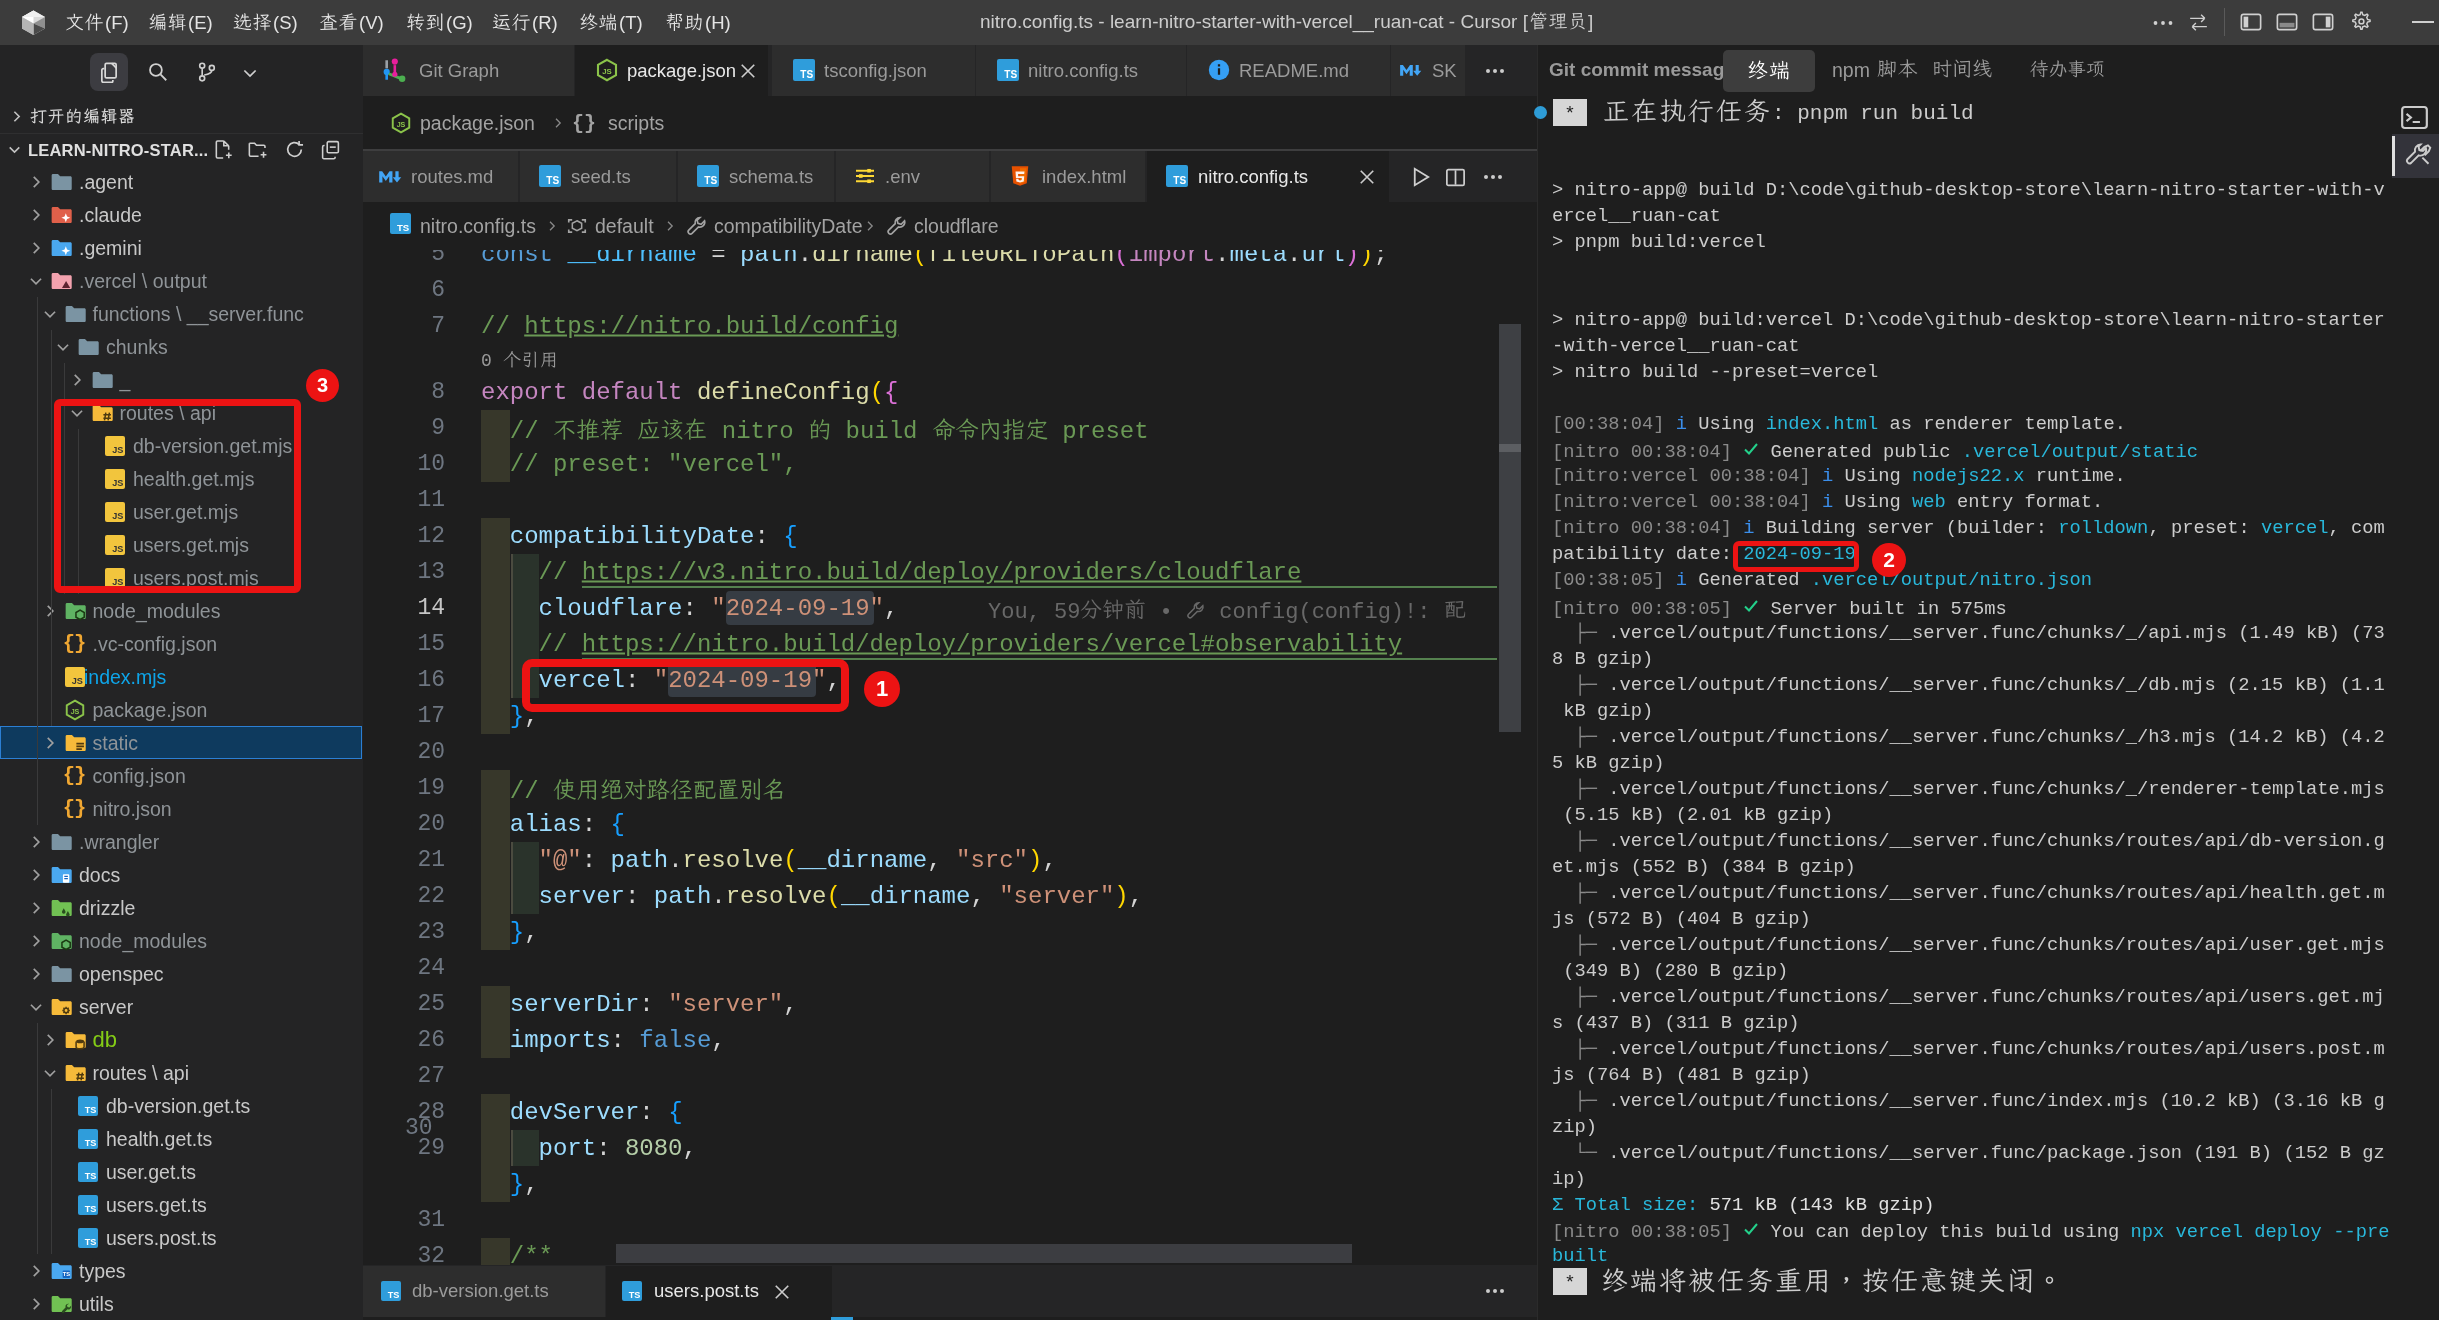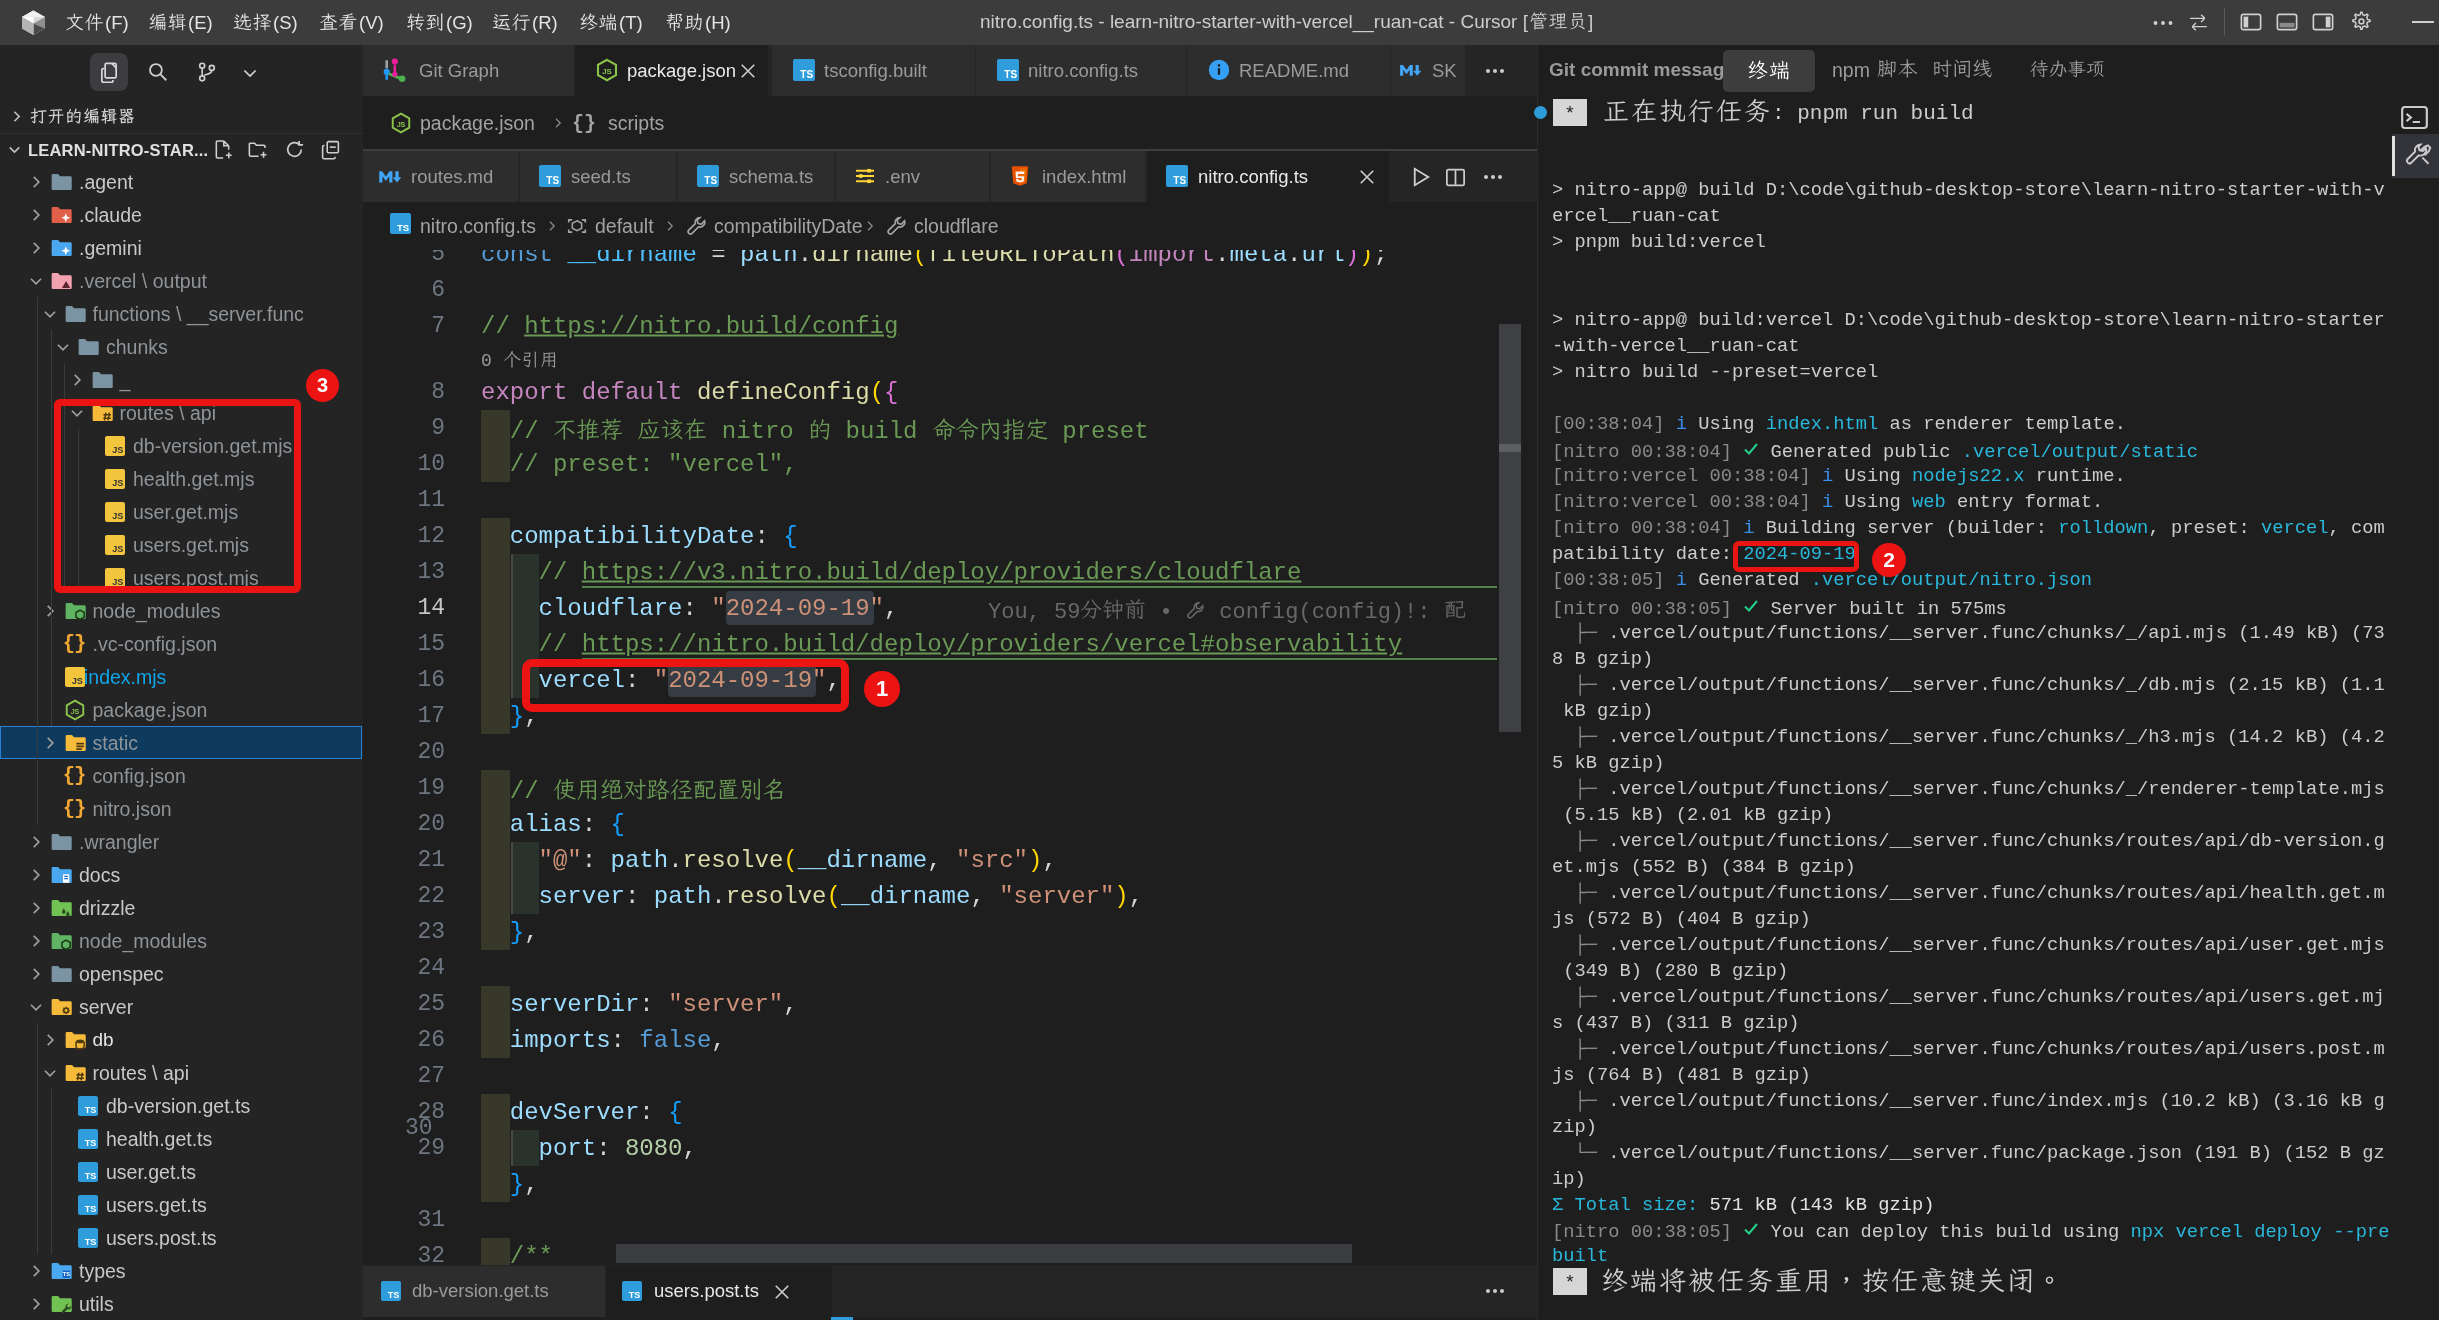--- a/index.html
+++ b/index.html
@@ -302,21 +302,21 @@
   </svg>
 <div style="position:absolute;left:79.0px;top:1006.5px;transform:translateY(-50%);font-family:'Liberation Sans',sans-serif;font-size:19.5px;color:#c8c8c8;font-weight:400;letter-spacing:0;white-space:pre;">server</div>
 <svg style="position:absolute;left:40.5px;top:1030.5px" width="18" height="18" viewBox="0 0 16 16" fill="none">
     <path d="M6 3.5 10.5 8 6 12.5" stroke="#a0a0a0" stroke-width="1.5"></path>
   </svg>
 <svg style="position:absolute;left:63.5px;top:1028.5px" width="22" height="22" viewBox="0 0 16 16" fill="none">
     <path d="M1.2 3.2c0-.6.4-1 1-1h3.6l1.6 1.7h7.4c.6 0 1 .4 1 1v8c0 .6-.4 1-1 1H2.2c-.6 0-1-.4-1-1z" fill="#f6ba3a"></path>
     <ellipse cx="11.7" cy="9" rx="2.9" ry="1.3" fill="#4e3a10"></ellipse>
     <path d="M8.8 9v4c0 .7 1.3 1.3 2.9 1.3s2.9-.6 2.9-1.3V9" stroke="#4e3a10" stroke-width="1.1" fill="none"></path>
   </svg>
-<div style="position:absolute;left:92.5px;top:1039.5px;transform:translateY(-50%);font-family:'Liberation Sans',sans-serif;font-size:19px;color:#e5e5e5;font-weight:400;letter-spacing:0;white-space:pre;">db</div>
+<div style="position:absolute;left:92.5px;top:1039.5px;transform:translateY(-50%);font-family:'Liberation Sans',sans-serif;font-size:22px;color:#84cc16;font-weight:400;letter-spacing:0;white-space:pre;">db</div>
 <svg style="position:absolute;left:40.5px;top:1063.5px" width="18" height="18" viewBox="0 0 16 16" fill="none">
     <path d="M3.5 6 8 10.5 12.5 6" stroke="#a0a0a0" stroke-width="1.5"></path>
   </svg>
 <svg style="position:absolute;left:63.5px;top:1061.5px" width="22" height="22" viewBox="0 0 16 16" fill="none">
     <path d="M1.2 3.2c0-.6.4-1 1-1h3.6l1.6 1.7h7.4c.6 0 1 .4 1 1v8c0 .6-.4 1-1 1H2.2c-.6 0-1-.4-1-1z" fill="#f6ba3a"></path>
     <path d="M9 9.2h5.5M9 11.8h5.5M10.8 7.8l-1 5.6M13.4 7.8l-1 5.6" stroke="#4e3a10" stroke-width="1.1"></path>
   </svg>
 <div style="position:absolute;left:92.5px;top:1072.5px;transform:translateY(-50%);font-family:'Liberation Sans',sans-serif;font-size:19.5px;color:#c8c8c8;font-weight:400;letter-spacing:0;white-space:pre;">routes \ api</div>
 <div style="position:absolute;left:78.0px;top:1095.5px;width:20px;height:20px;background:#2f9ddb;border-radius:2px;color:#fff;font-family:'Liberation Sans';font-weight:700;font-size:9.166666666666668px;display:flex;align-items:flex-end;justify-content:flex-end;padding:0">
     <span style="margin:0 1.6666666666666667px 0.8333333333333334px 0">TS</span>
@@ -381,21 +381,21 @@
     <text x="8" y="10.6" font-family="Liberation Sans" font-size="5.2" font-weight="700" fill="#8bc34a" text-anchor="middle" stroke="none">JS</text>
   </svg>
 <div style="position:absolute;left:627px;top:71px;transform:translateY(-50%);font-family:'Liberation Sans',sans-serif;font-size:18.5px;color:#e8e8e8;font-weight:400;letter-spacing:0;white-space:pre;">package.json</div>
 <svg style="position:absolute;left:738px;top:61px" width="20" height="20" viewBox="0 0 16 16" fill="none">
     <path d="M3 3l10 10M13 3L3 13" stroke="#cccccc" stroke-width="1.3"></path>
   </svg>
 <div style="position:absolute;left:772px;top:45px;width:203px;height:51px;background:#2d2d2d"></div>
 <div style="position:absolute;left:793px;top:59px;width:22px;height:22px;background:#2f9ddb;border-radius:2px;color:#fff;font-family:'Liberation Sans';font-weight:700;font-size:10.083333333333332px;display:flex;align-items:flex-end;justify-content:flex-end;padding:0">
     <span style="margin:0 1.8333333333333333px 0.9166666666666666px 0">TS</span>
   </div>
-<div style="position:absolute;left:824px;top:71px;transform:translateY(-50%);font-family:'Liberation Sans',sans-serif;font-size:18.5px;color:#9b9b9b;font-weight:400;letter-spacing:0;white-space:pre;">tsconfig.built</div>
+<div style="position:absolute;left:824px;top:71px;transform:translateY(-50%);font-family:'Liberation Sans',sans-serif;font-size:18.5px;color:#9b9b9b;font-weight:400;letter-spacing:0;white-space:pre;">tsconfig.json</div>
 <div style="position:absolute;left:976px;top:45px;width:210px;height:51px;background:#2d2d2d"></div>
 <div style="position:absolute;left:997px;top:59px;width:22px;height:22px;background:#2f9ddb;border-radius:2px;color:#fff;font-family:'Liberation Sans';font-weight:700;font-size:10.083333333333332px;display:flex;align-items:flex-end;justify-content:flex-end;padding:0">
     <span style="margin:0 1.8333333333333333px 0.9166666666666666px 0">TS</span>
   </div>
 <div style="position:absolute;left:1028px;top:71px;transform:translateY(-50%);font-family:'Liberation Sans',sans-serif;font-size:18.5px;color:#9b9b9b;font-weight:400;letter-spacing:0;white-space:pre;">nitro.config.ts</div>
 <div style="position:absolute;left:1187px;top:45px;width:203px;height:51px;background:#2d2d2d"></div>
 <svg style="position:absolute;left:1207px;top:58px" width="24" height="24" viewBox="0 0 16 16" fill="none">
     <circle cx="8" cy="8" r="6.8" fill="#359ff4"></circle>
     <path d="M8 6.8v4.4M8 4.2v1.4" stroke="#1e1e1e" stroke-width="1.5"></path>
   </svg>

